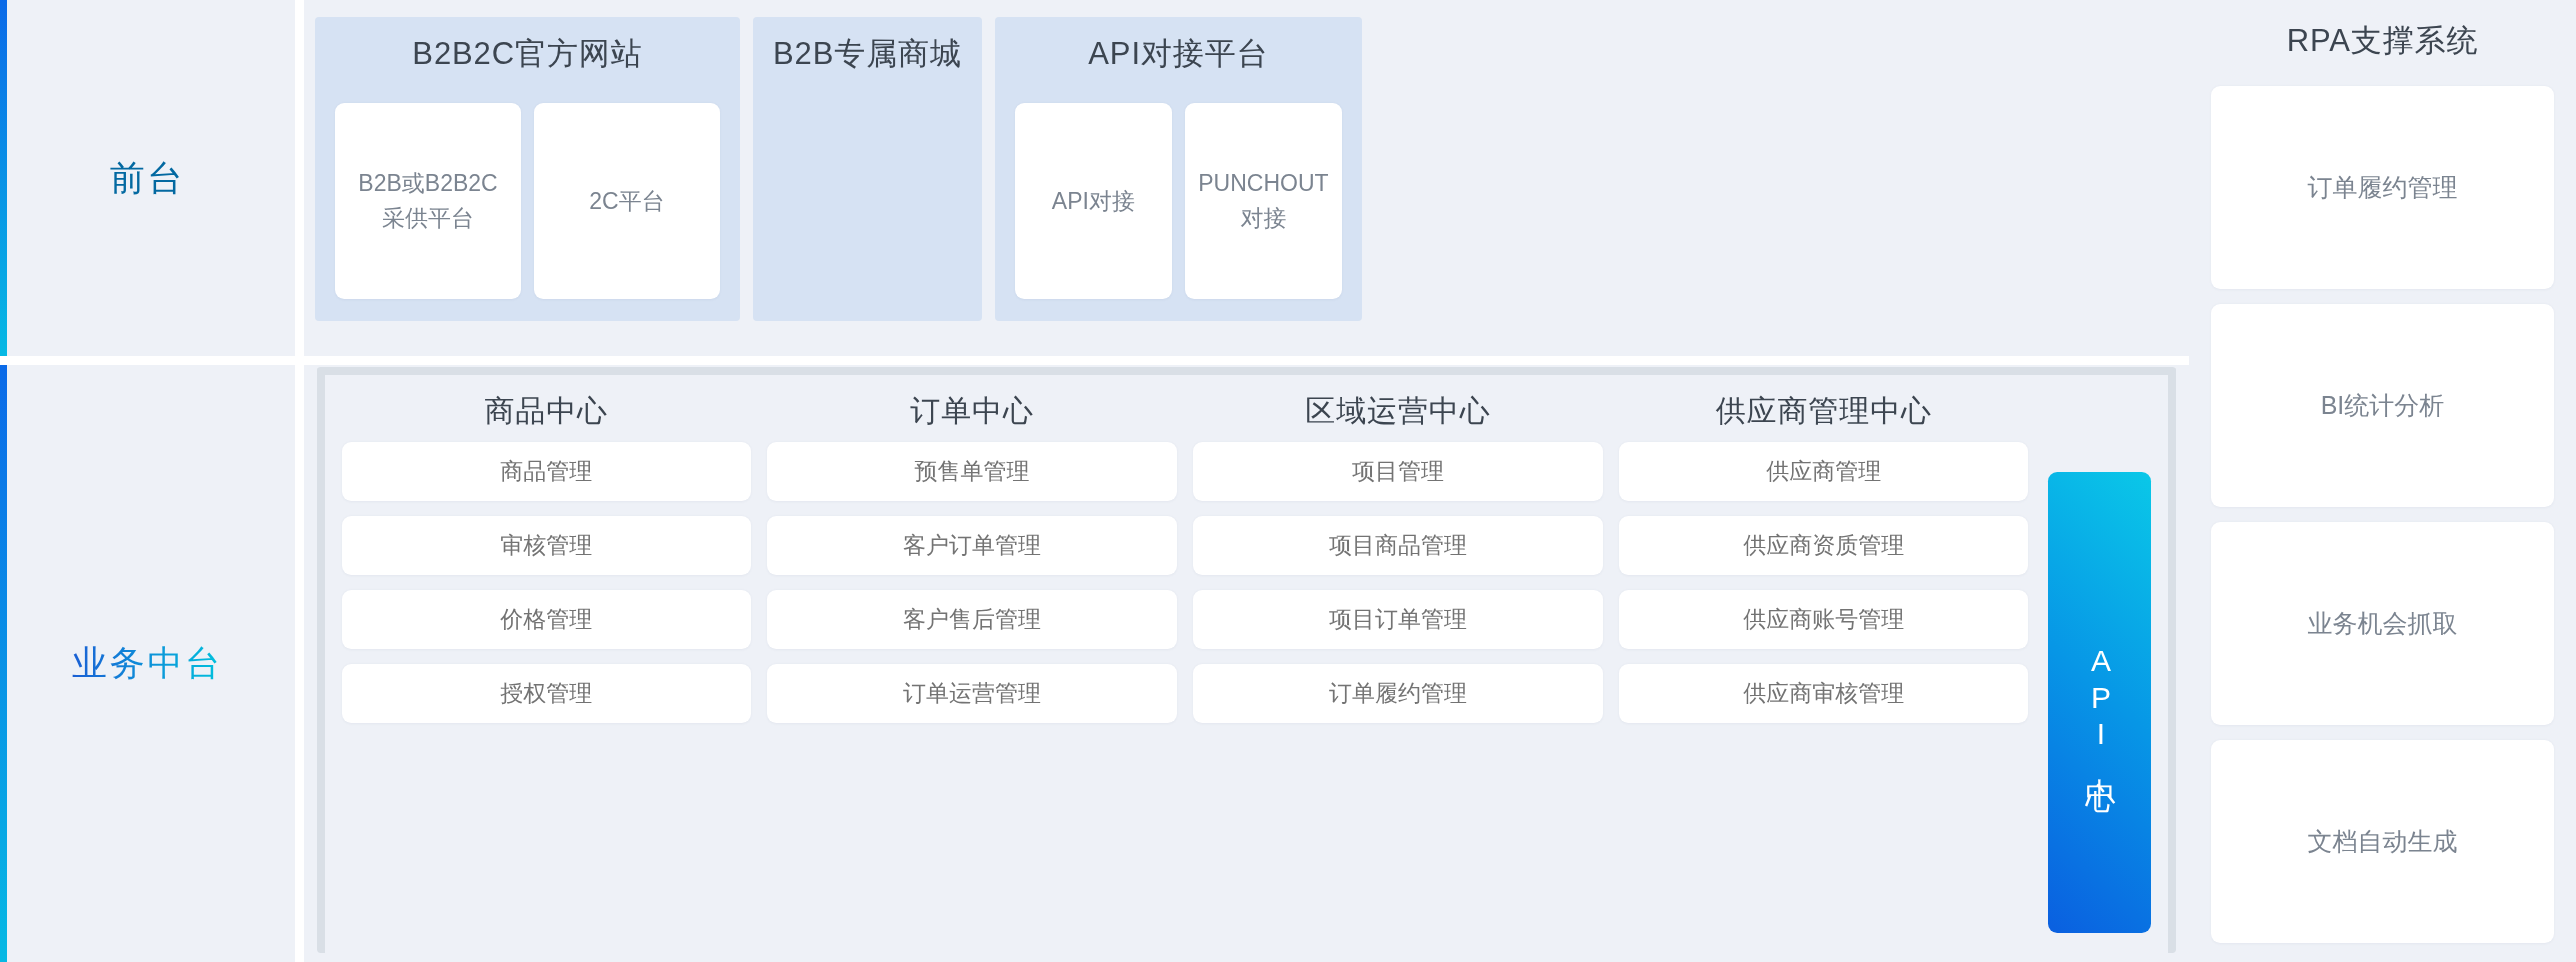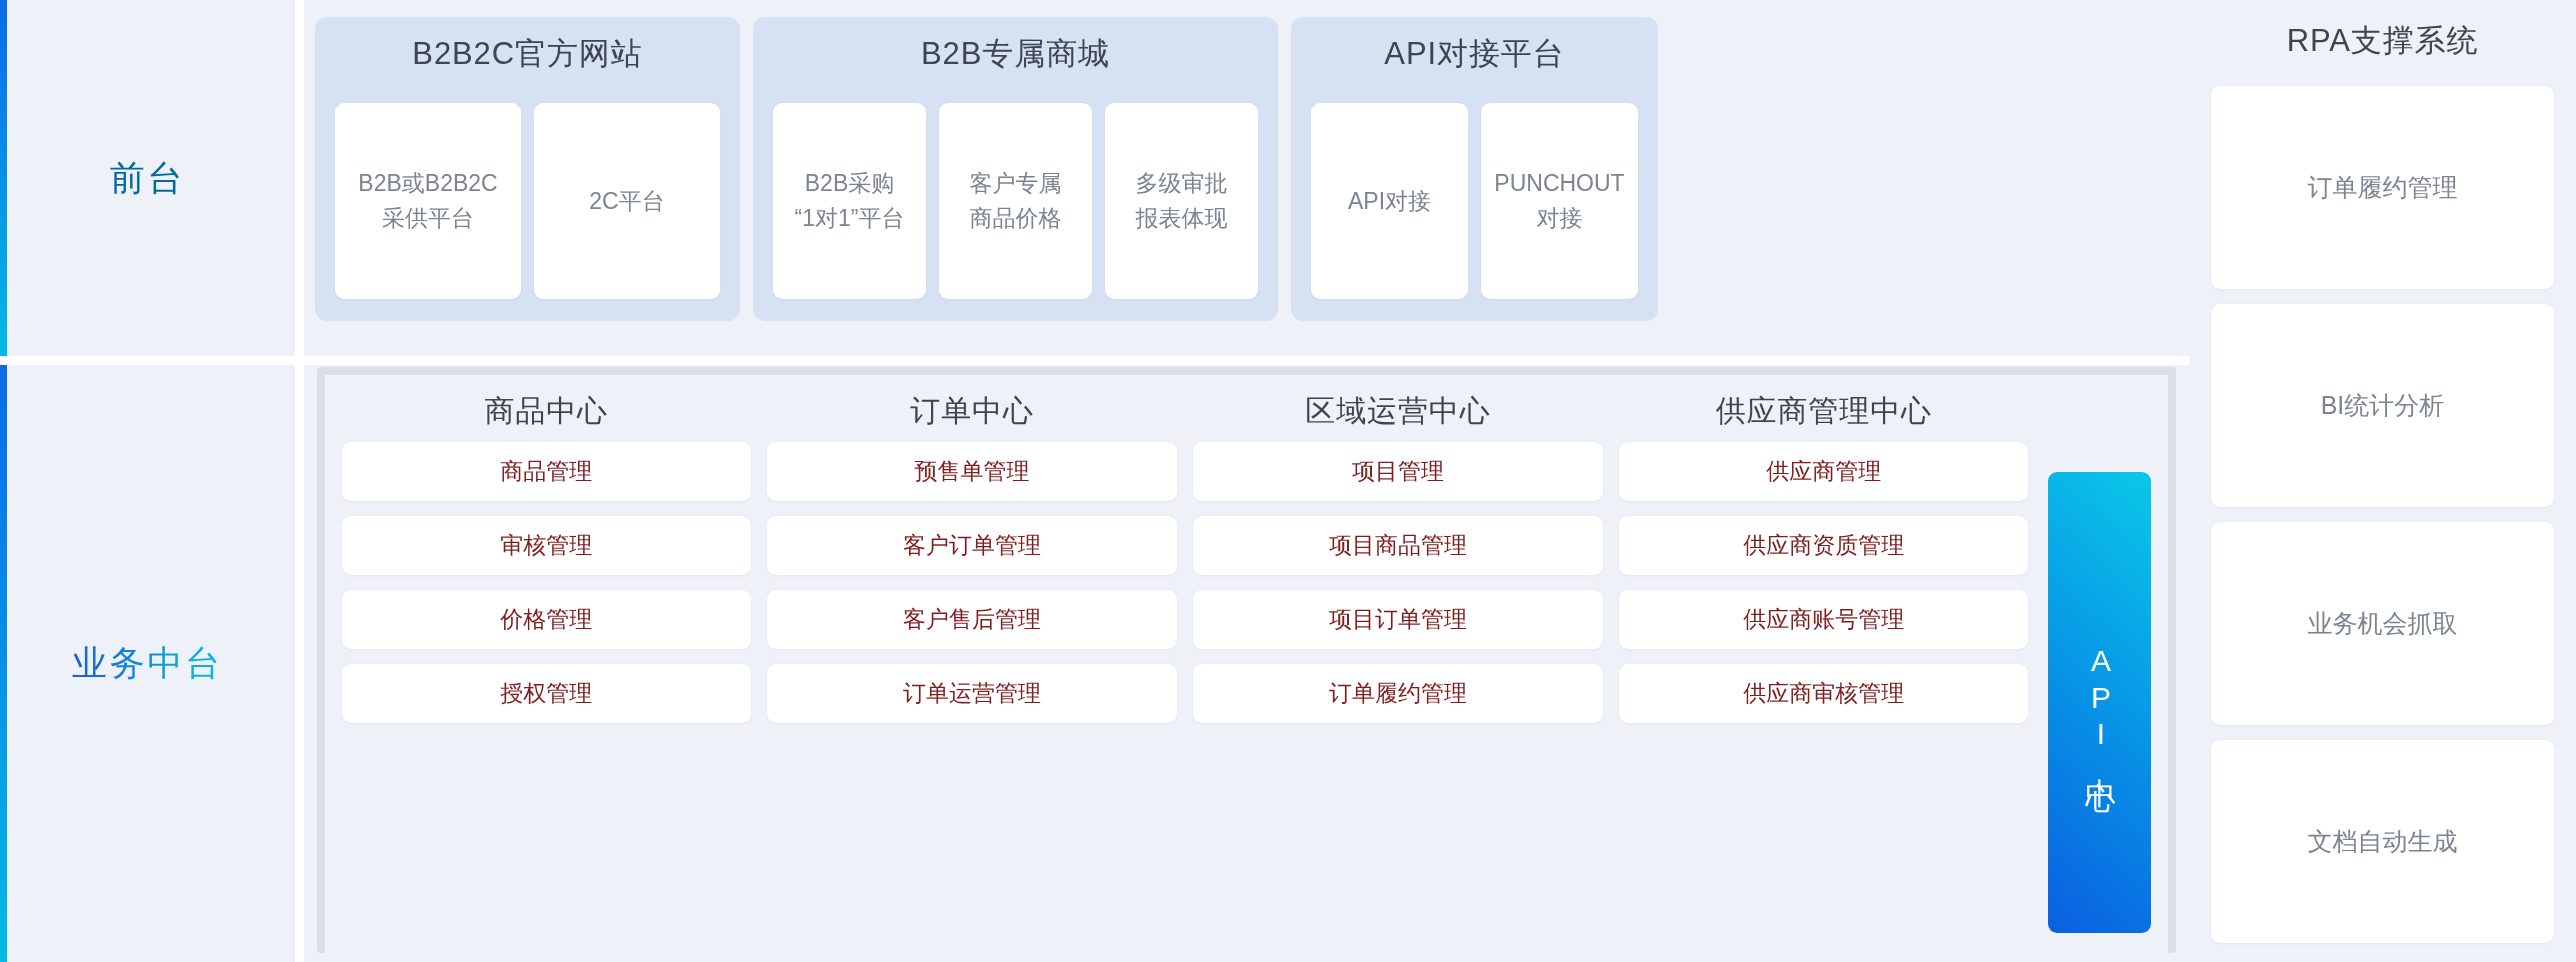--- a/index.html
+++ b/index.html
@@ -57,21 +57,21 @@
     left: 304px; top: 0;
     width: 1885px; height: 356px;
     background: #eef1f7;
     display: flex;
     align-items: flex-start;
     padding: 16.6px 11px 0 11px;
     gap: 13px;
   }
   .group-card {
     background: #d6e2f3;
-    border-radius: 12px;
+    border-radius: 4px;
     padding: 16.6px 20px 22px 20px;
     display: flex;
     flex-direction: column;
     align-items: center;
     height: 304px;
   }
   .group-title {
     font-size: 31px;
     color: #3c4550;
     letter-spacing: 0.9px;
@@ -180,21 +180,21 @@
     flex-direction: column;
     gap: 14.8px;
   }
   .mid-card {
     background: #ffffff;
     border-radius: 9.2px;
     height: 59px;
     display: flex;
     align-items: center;
     justify-content: center;
-    color: #7f1d1d;
+    color: #737373;
     font-size: 23px;
     box-shadow: 0 0.9px 2.8px rgba(35,60,100,0.05);
   }
 
   
   .api-bar {
     width: 103px;
     margin-left: 20px;
     margin-top: 81px;
     margin-bottom: 20px;
@@ -233,25 +233,20 @@
     <div class="group-card g1">
       <div class="group-title">B2B2C官方网站</div>
       <div class="group-items">
         <div class="leaf-card">B2B或B2B2C<br>采供平台</div>
         <div class="leaf-card">2C平台</div>
       </div>
     </div>
 
     <div class="group-card g2">
       <div class="group-title">B2B专属商城</div>
-      <div class="group-items">
-        <div class="leaf-card">B2B采购<br>“1对1”平台</div>
-        <div class="leaf-card">客户专属<br>商品价格</div>
-        <div class="leaf-card">多级审批<br>报表体现</div>
-      </div>
     </div>
 
     <div class="group-card g3">
       <div class="group-title">API对接平台</div>
       <div class="group-items">
         <div class="leaf-card">API对接</div>
         <div class="leaf-card">PUNCHOUT<br>对接</div>
       </div>
     </div>
 

